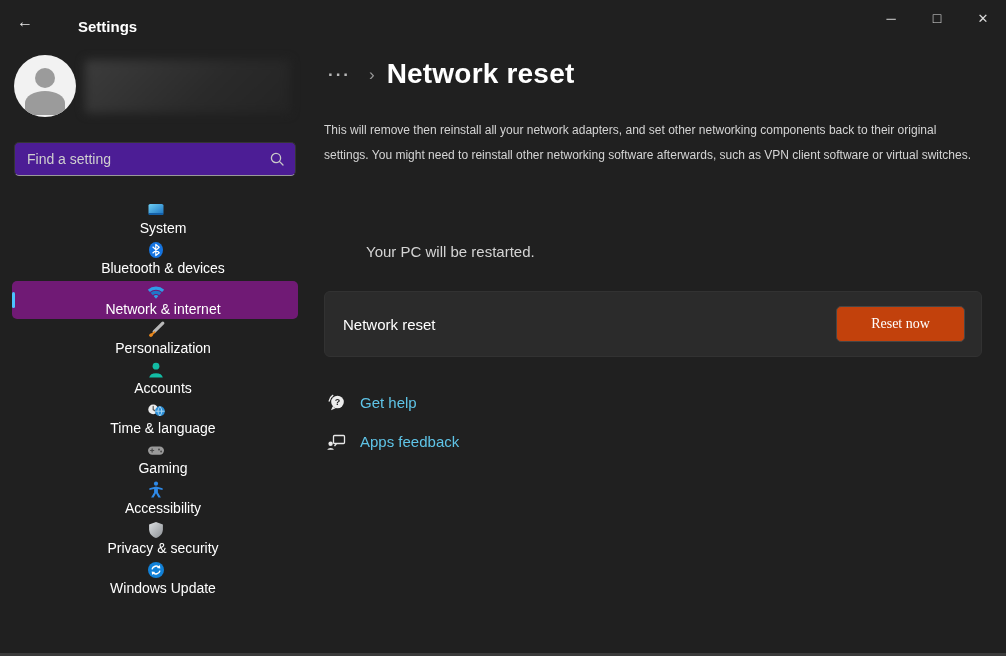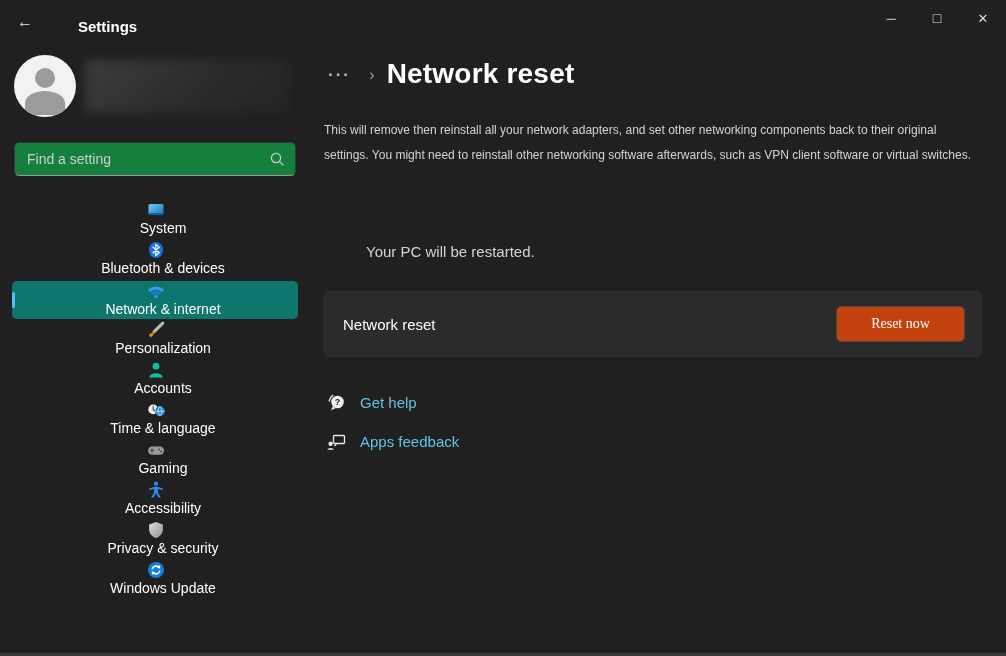--- a/index.html
+++ b/index.html
@@ -32,37 +32,37 @@
   }
   .avatar .head { position:absolute; left:21px; top:13px; width:20px; height:20px; border-radius:50%; background:#9b9b9b; }
   .avatar .torso { position:absolute; left:11px; top:36px; width:40px; height:24px; border-radius:50% 50% 0 0; background:#9b9b9b; }
   .user-name-blur {
     position:absolute; left:85px; top:16px; width:205px; height:53px; border-radius:3px;
     background:linear-gradient(135deg,#3c3c3c,#2a2a2a 60%,#242424);
     filter:blur(5px);
   }
   .searchbox {
     position:absolute; left:14px; top:98px; width:282px; height:34px;
-    background:#15803d; border:1px solid #353535; border-bottom:1px solid #9a9a9a;
+    background:#4c1d95; border:1px solid #353535; border-bottom:1px solid #9a9a9a;
     border-radius:5px; display:flex; align-items:center; padding:0 10px 0 12px;
   }
   .searchbox input {
     flex:1; background:transparent; border:none; outline:none;
     color:#d0d0d0; font-size:14px; font-family:inherit;
   }
   .searchbox input::placeholder { color:#cfcfcf; opacity:1; }
   .search-glyph { width:16px; height:16px; flex:0 0 auto; }
   .nav { position:absolute; left:12px; right:12px; top:156px; }
   .nav-item {
     position:relative; height:40px; display:flex; align-items:center;
     padding-left:16px; border-radius:5px; cursor:pointer; margin-bottom:0;flex-direction:column;
   }
   .nav-item .icon { width:20px; height:20px; margin-right:14px; flex:0 0 auto; display:block; }
   .nav-item .label { font-size:14px; color:#fff; white-space:nowrap; }
-  .nav-item.selected { background:#0f766e; height:38px; margin:1px 0;text-align:right; }
+  .nav-item.selected { background:#701a75; height:38px; margin:1px 0;text-align:right; }
   .nav-item.selected::before {
     content:""; position:absolute; left:0; top:11px; width:3px; height:16px;
     border-radius:2px; background:#4cc2ff;
   }
   
   .main { position:absolute; left:310px; top:44px; right:0; bottom:0; }
   .page-header { position:absolute; left:14px; top:14px; display:flex; align-items:center; }
   .crumb-overflow {
     color:#b8b8b8; font-size:17px; font-weight:700; letter-spacing:2px;
     cursor:pointer; padding:0 4px; line-height:1;

